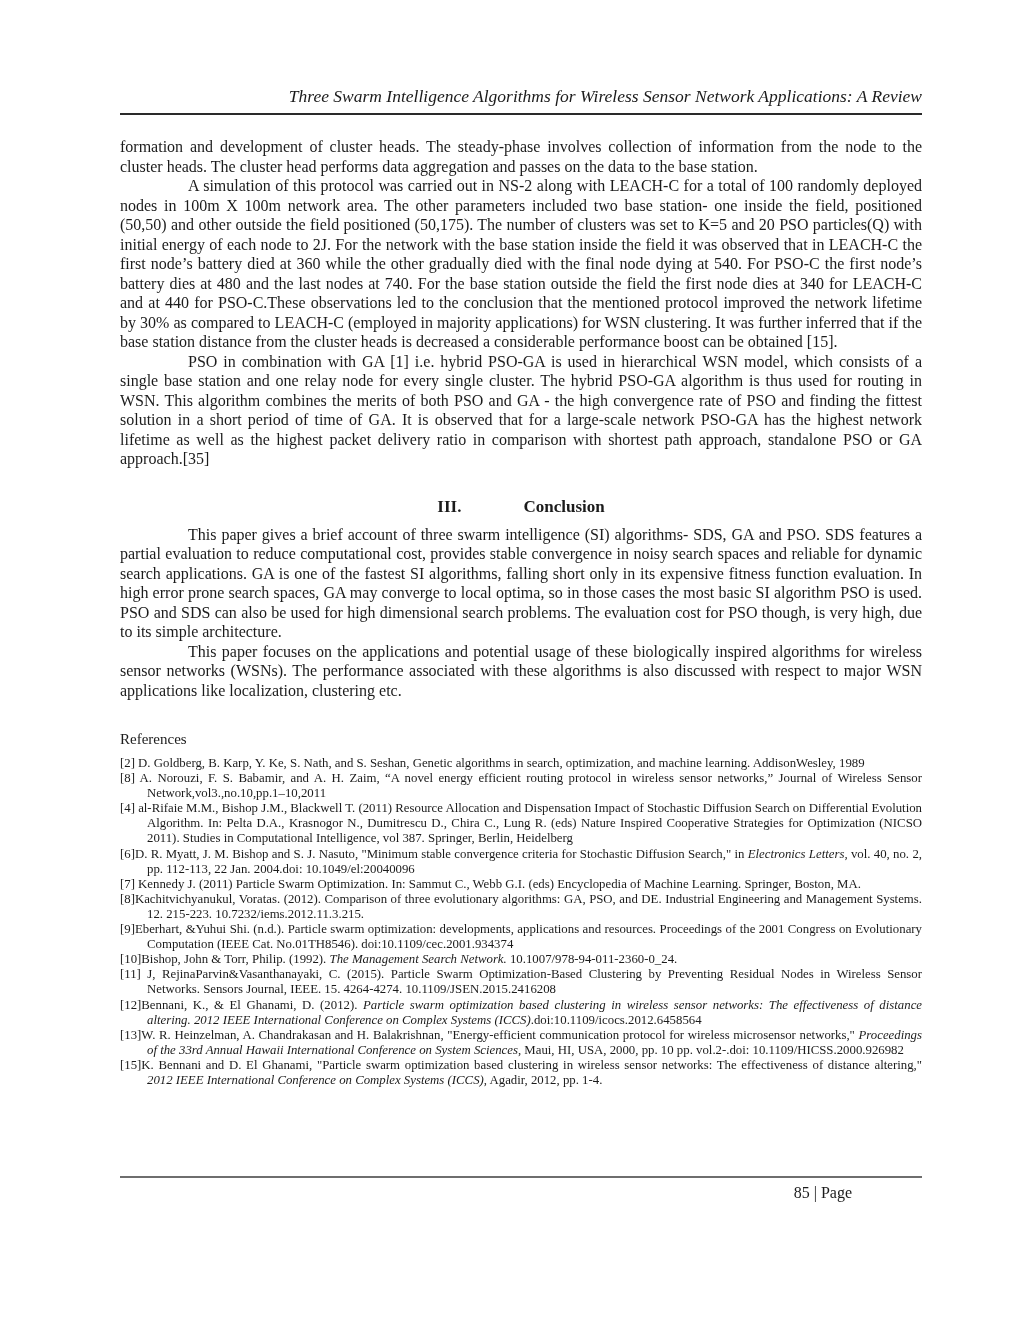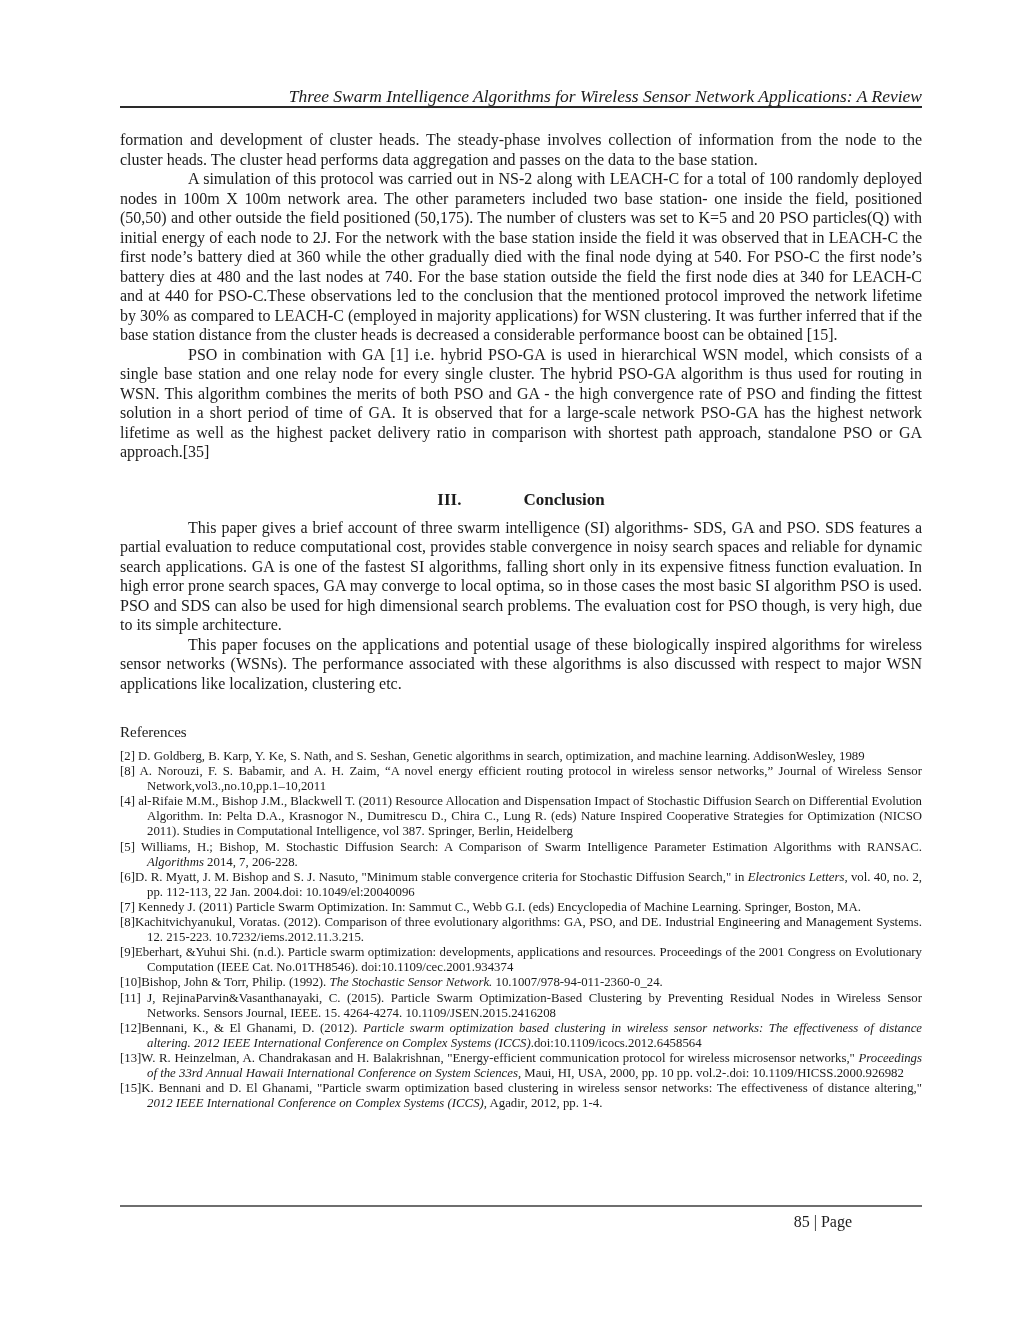--- a/index.html
+++ b/index.html
@@ -17,20 +17,21 @@
     overflow: hidden;
     font-family: "Liberation Serif", "DejaVu Serif", serif;
     color: #1b1b1b;
   }
   .running-head {
     text-align: right;
     font-style: italic;
     font-size: 17.5px;
     line-height: 20px;
     border-bottom: 2px solid #2a2a2a;
+    padding-bottom: 7px;
   }
   .content {
     margin-top: 22px;
   }
   .para {
     margin: 0;
     font-size: 16px;
     line-height: 19.5px;
     text-align: justify;
   }
@@ -65,21 +66,21 @@
     padding-left: 27px;
     text-indent: -27px;
   }
   .ref .it {
     font-style: italic;
   }
   .footer {
     position: absolute;
     left: 120px;
     right: 102px;
-    top: 1205px;
+    top: 1176px;
     border-top: 2px solid #6e6e6e;
   }
   .footer .page-label {
     display: block;
     text-align: right;
     padding: 5px 70px 0 0;
     font-size: 16px;
     line-height: 19px;
   }
 </style>
@@ -102,26 +103,25 @@
 
     <p class="para indent">This paper gives a brief account of three swarm intelligence (SI) algorithms- SDS, GA and PSO. SDS features a partial evaluation to reduce computational cost, provides stable convergence in noisy search spaces and reliable for dynamic search applications. GA is one of the fastest SI algorithms, falling short only in its expensive fitness function evaluation. In high error prone search spaces, GA may converge to local optima, so in those cases the most basic SI algorithm PSO is used. PSO and SDS can also be used for high dimensional search problems. The evaluation cost for PSO though, is very high, due to its simple architecture.</p>
     <p class="para indent">This paper focuses on the applications and potential usage of these biologically inspired algorithms for wireless sensor networks (WSNs). The performance associated with these algorithms is also discussed with respect to major WSN applications like localization, clustering etc.</p>
 
     <h3 class="refs-heading">References</h3>
 
     <div class="references">
       <p class="ref"><span>[2] D. Goldberg, B. Karp, Y. Ke, S. Nath, and S. Seshan, Genetic algorithms in search, optimization, and machine learning. AddisonWesley, 1989</span><span class="it"></span><span></span></p>
       <p class="ref"><span>[8] A. Norouzi, F. S. Babamir, and A. H. Zaim, “A novel energy efficient routing protocol in wireless sensor networks,” Journal of Wireless Sensor Network,vol3.,no.10,pp.1–10,2011</span><span class="it"></span><span></span></p>
       <p class="ref"><span>[4] al-Rifaie M.M., Bishop J.M., Blackwell T. (2011) Resource Allocation and Dispensation Impact of Stochastic Diffusion Search on Differential Evolution Algorithm. In: Pelta D.A., Krasnogor N., Dumitrescu D., Chira C., Lung R. (eds) Nature Inspired Cooperative Strategies for Optimization (NICSO 2011). Studies in Computational Intelligence, vol 387. Springer, Berlin, Heidelberg</span><span class="it"></span><span></span></p>
-      <p class="ref"><span>[5] Williams, H.; Bishop, M. Stochastic Diffusion Search: A Comparison of Swarm Intelligence Parameter Estimation Algorithms with RANSAC. </span><span class="it">Algorithms</span><span> 2014, 7, 206-228.</span></p>
       <p class="ref"><span>[6]D. R. Myatt, J. M. Bishop and S. J. Nasuto, "Minimum stable convergence criteria for Stochastic Diffusion Search," in </span><span class="it">Electronics Letters</span><span>, vol. 40, no. 2, pp. 112-113, 22 Jan. 2004.doi: 10.1049/el:20040096</span></p>
       <p class="ref"><span>[7] Kennedy J. (2011) Particle Swarm Optimization. In: Sammut C., Webb G.I. (eds) Encyclopedia of Machine Learning. Springer, Boston, MA.</span><span class="it"></span><span></span></p>
       <p class="ref"><span>[8]Kachitvichyanukul, Voratas. (2012). Comparison of three evolutionary algorithms: GA, PSO, and DE. Industrial Engineering and Management Systems. 12. 215-223. 10.7232/iems.2012.11.3.215.</span><span class="it"></span><span></span></p>
       <p class="ref"><span>[9]Eberhart, &amp;Yuhui Shi. (n.d.). Particle swarm optimization: developments, applications and resources. Proceedings of the 2001 Congress on Evolutionary Computation (IEEE Cat. No.01TH8546). doi:10.1109/cec.2001.934374</span><span class="it"></span><span></span></p>
-      <p class="ref"><span>[10]Bishop, John &amp; Torr, Philip. (1992). </span><span class="it">The Stochastic Sensor Network.</span><span> 10.1007/978-94-011-2360-0_24.</span></p>
+      <p class="ref"><span>[10]Bishop, John &amp; Torr, Philip. (1992). </span><span class="it">The Management Search Network.</span><span> 10.1007/978-94-011-2360-0_24.</span></p>
       <p class="ref"><span>[11] J, RejinaParvin&amp;Vasanthanayaki, C. (2015). Particle Swarm Optimization-Based Clustering by Preventing Residual Nodes in Wireless Sensor Networks. Sensors Journal, IEEE. 15. 4264-4274. 10.1109/JSEN.2015.2416208</span><span class="it"></span><span></span></p>
       <p class="ref"><span>[12]Bennani, K., &amp; El Ghanami, D. (2012). </span><span class="it">Particle swarm optimization based clustering in wireless sensor networks: The effectiveness of distance altering. 2012 IEEE International Conference on Complex Systems (ICCS)</span><span>.doi:10.1109/icocs.2012.6458564</span></p>
       <p class="ref"><span>[13]W. R. Heinzelman, A. Chandrakasan and H. Balakrishnan, "Energy-efficient communication protocol for wireless microsensor networks," </span><span class="it">Proceedings of the 33rd Annual Hawaii International Conference on System Sciences</span><span>, Maui, HI, USA, 2000, pp. 10 pp. vol.2-.doi: 10.1109/HICSS.2000.926982</span></p>
       <p class="ref"><span>[15]K. Bennani and D. El Ghanami, "Particle swarm optimization based clustering in wireless sensor networks: The effectiveness of distance altering," </span><span class="it">2012 IEEE International Conference on Complex Systems (ICCS)</span><span>, Agadir, 2012, pp. 1-4.</span></p>
     </div>
 
   </div>
 
   <div class="footer">
     <span class="page-label">85 | Page</span>

